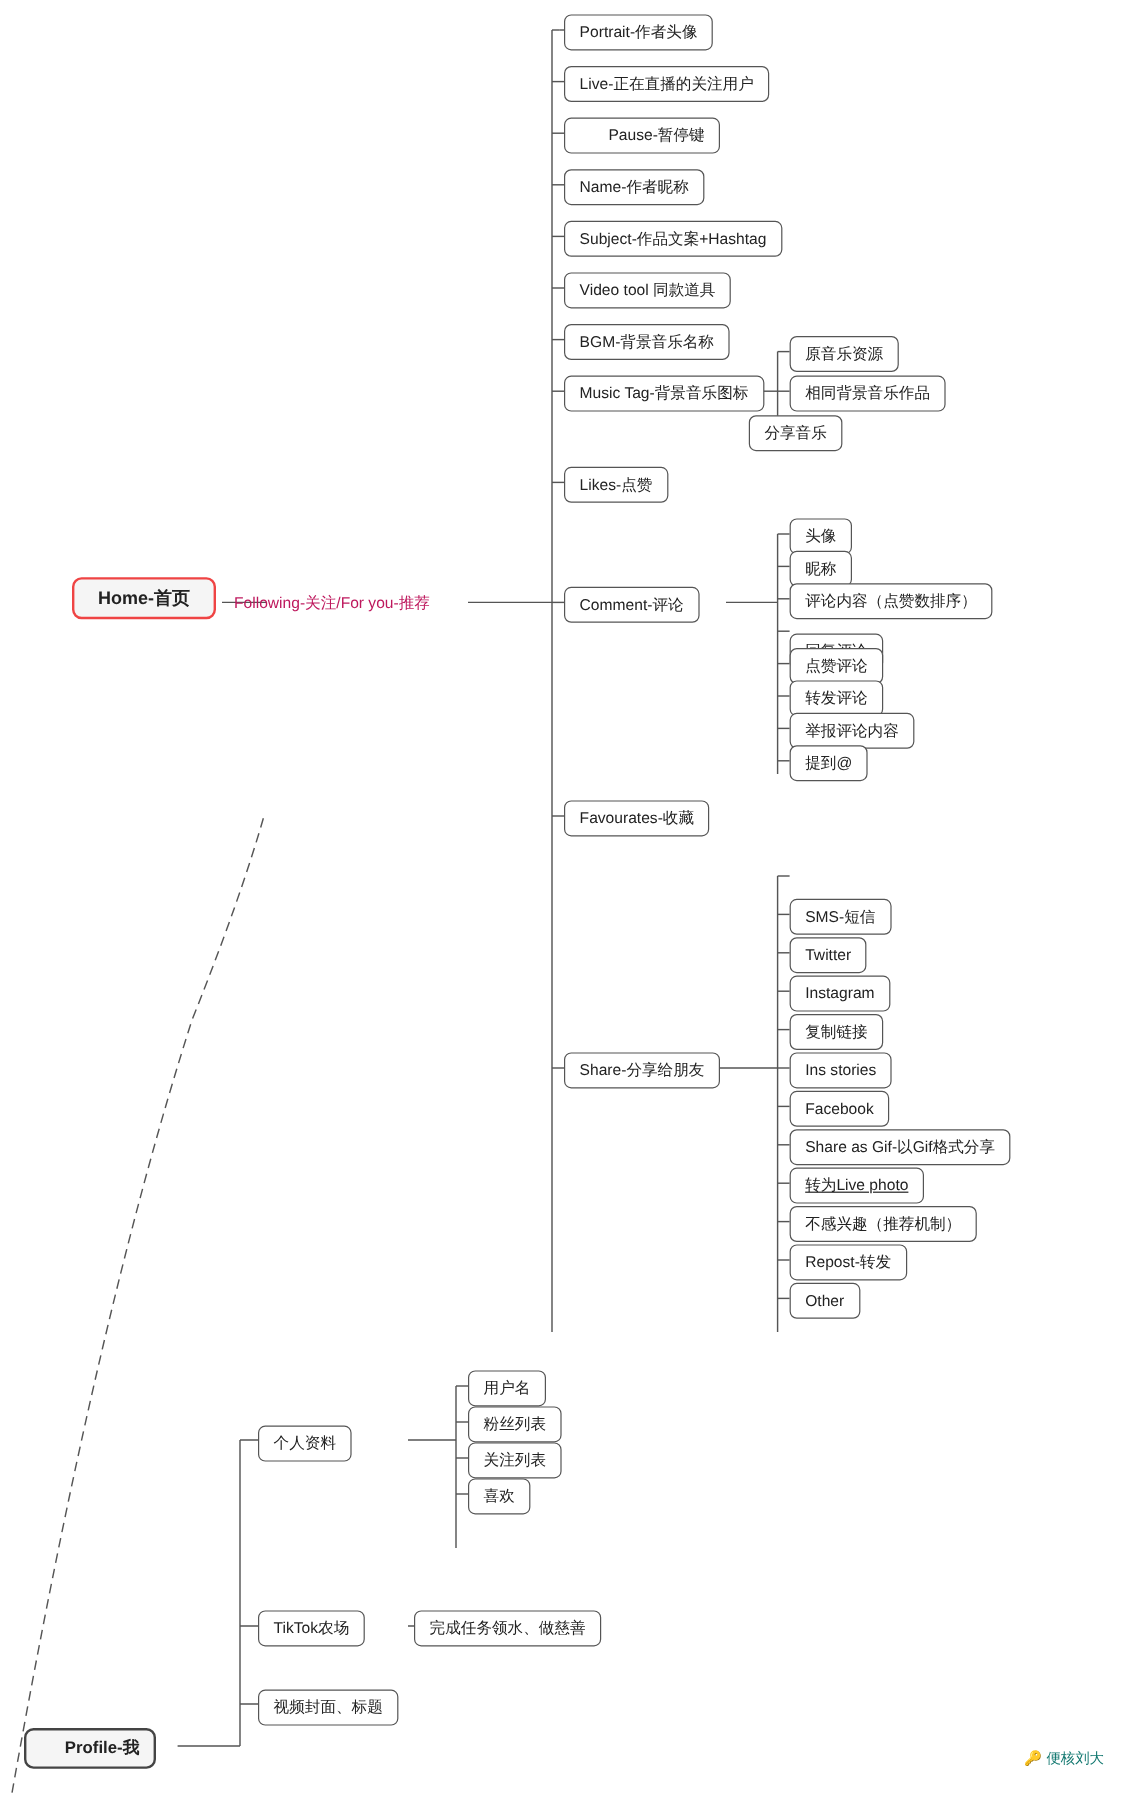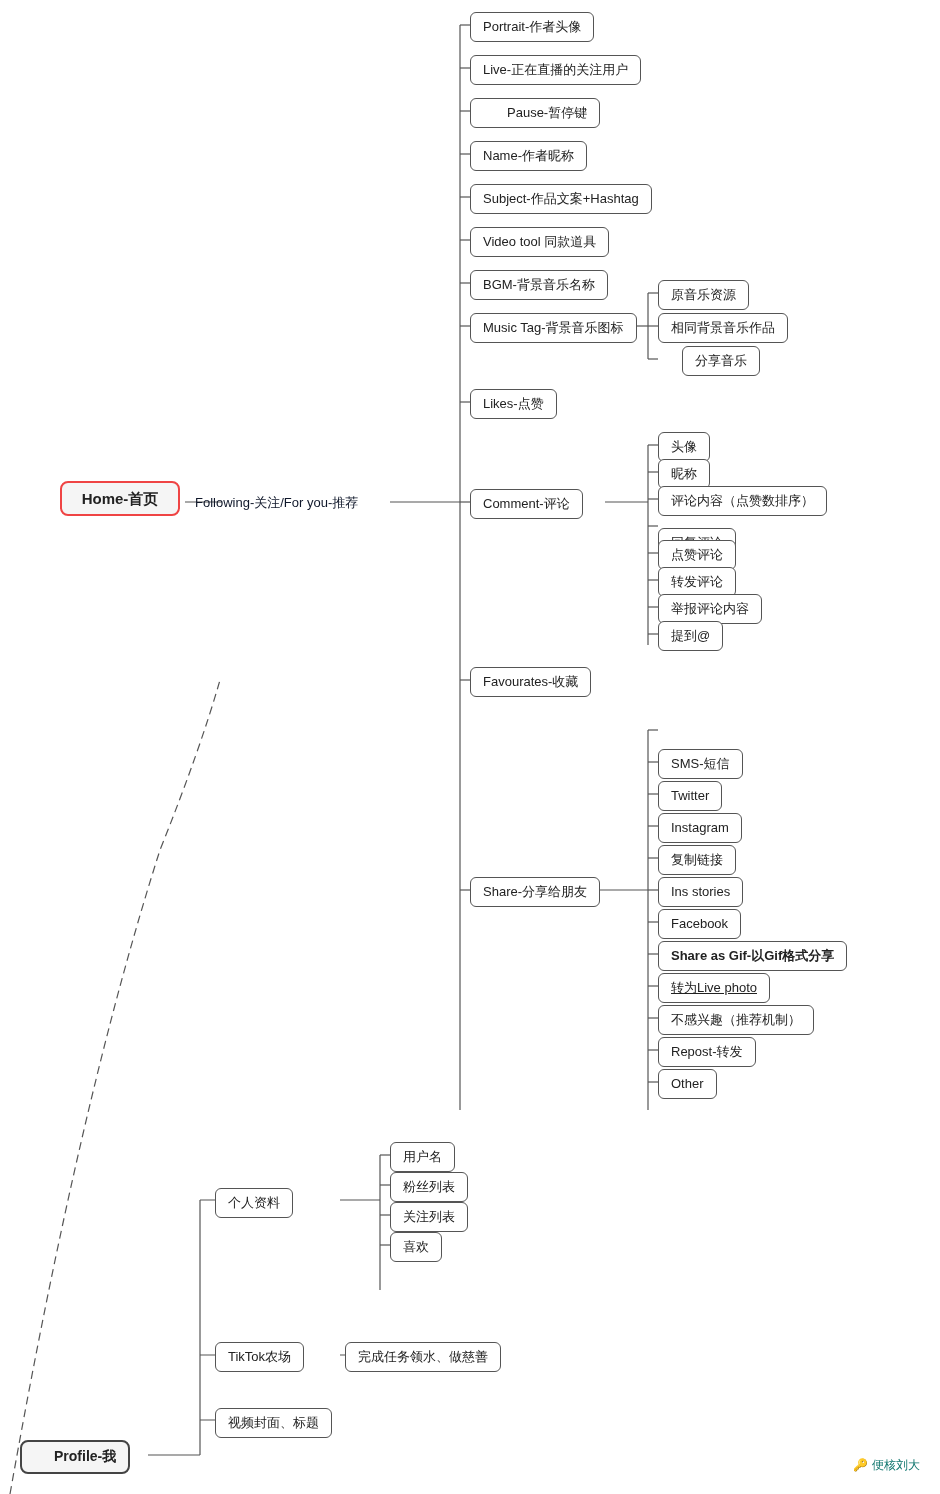--- a/index.html
+++ b/index.html
@@ -48,21 +48,21 @@
       background: #f5f5f5;
       border-radius: 8px;
       border: 2px solid #444;
       padding-left: 32px;
     }
 
     .node-label {
       position: absolute;
       white-space: nowrap;
       font-size: 13px;
-      color: #0f172a;
+      color: #be185d;
     }
 
     
     svg.connectors {
       position: absolute;
       top: 0; left: 0;
       width: 940px;
       height: 1494px;
       pointer-events: none;
     }
@@ -225,21 +225,21 @@
   <div class="node-box" style="left:470px; top:313px;text-align:center;">
     <span>Music Tag-背景音乐图标</span>
   </div>
 
   <div class="node-box" style="left:658px; top:280px;">
     <span>原音乐资源</span>
   </div>
   <div class="node-box" style="left:658px; top:313px;">
     <span>相同背景音乐作品</span>
   </div>
-  <div class="node-box" style="left:682px; top:346px;text-align:center;">
+  <div class="node-box" style="left:624px; top:346px;text-align:center;">
     <span>分享音乐</span>
   </div>
 
   <div class="node-box" style="left:470px; top:389px;">
     <span>Likes-点赞</span>
   </div>
 
   <div class="node-box" style="left:470px; top:489px;">
     <span>Comment-评论</span>
   </div>
@@ -288,21 +288,21 @@
   </div>
   <div class="node-box" style="left:658px; top:845px;">
     <span>复制链接</span>
   </div>
   <div class="node-box" style="left:658px; top:877px;">
     <span>Ins stories</span>
   </div>
   <div class="node-box" style="left:658px; top:909px;">
     <span>Facebook</span>
   </div>
-  <div class="node-box" style="left:658px; top:941px;font-weight:bold;">
+  <div class="node-box" style="left:658px; top:941px;">
     <span>Share as Gif-以Gif格式分享</span>
   </div>
   <div class="node-box" style="left:658px; top:973px;text-decoration:underline;">
     <span>转为Live photo</span>
   </div>
   <div class="node-box" style="left:658px; top:1005px;">
     <span>不感兴趣（推荐机制）</span>
   </div>
   <div class="node-box" style="left:658px; top:1037px;">
     <span>Repost-转发</span>

